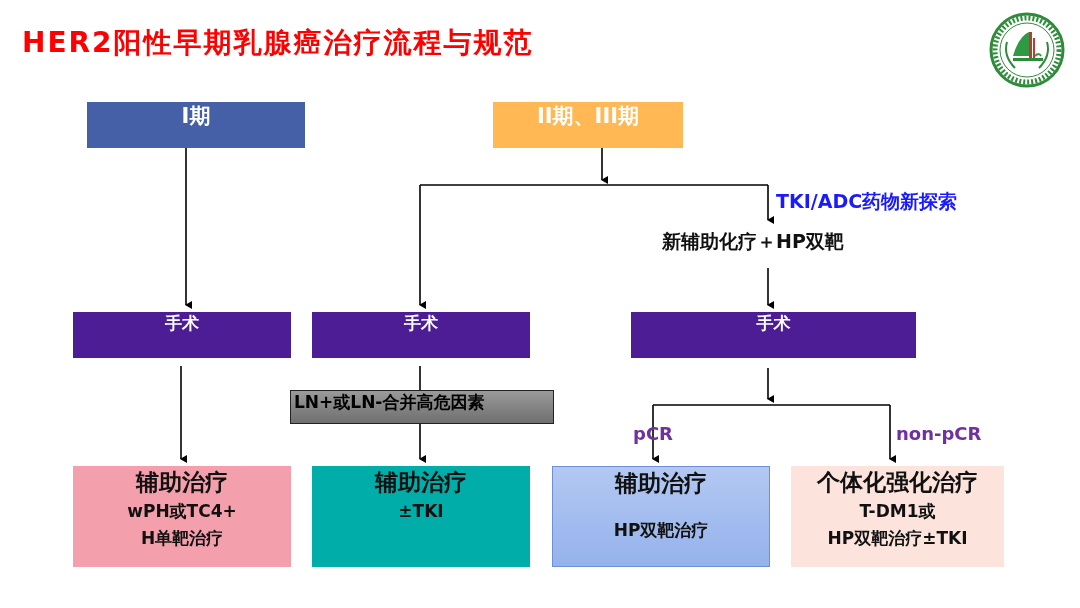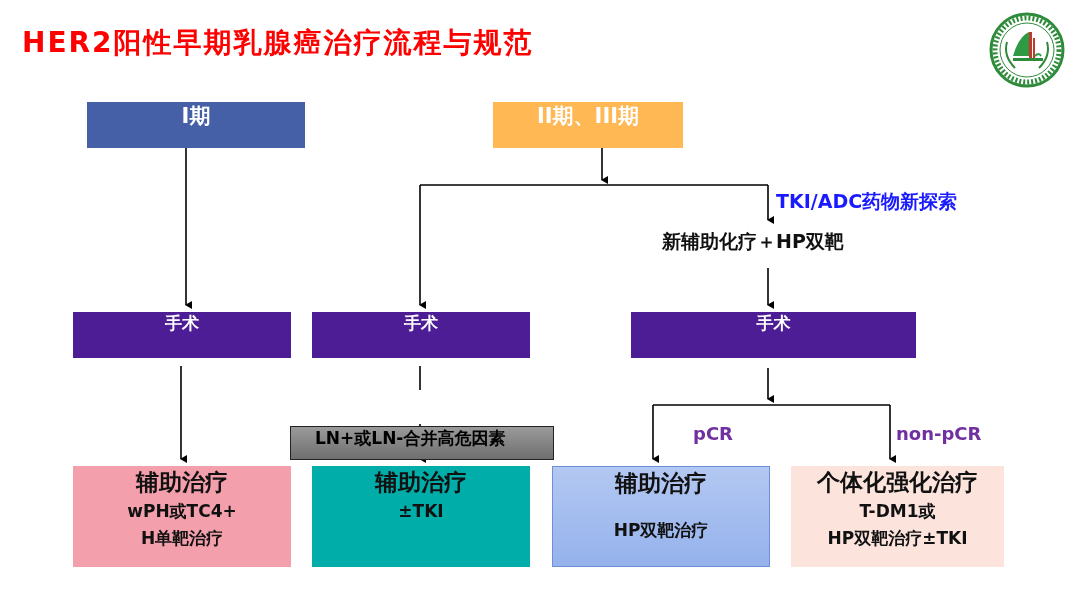--- a/index.html
+++ b/index.html
@@ -22,31 +22,31 @@
   .stage1 { left: 87px; top: 102px; width: 218px; height: 46px; background: #4560a6; color: #fff; font-size: 21px; }
   .stage23 { left: 493px; top: 102px; width: 190px; height: 46px; background: #ffb854; color: #fff; font-size: 21px; }
   .surgery { background: #4c1d95; color: #fff; font-size: 17px; height: 46px; }
   .s1 { left: 73px; top: 312px; width: 218px; }
   .s2 { left: 312px; top: 312px; width: 218px; }
   .s3 { left: 631px; top: 312px; width: 285px; }
   .risk {
     left: 290px; top: 390px; width: 264px; height: 34px;
     background: linear-gradient(#9a9a9a, #6f6f6f);
     border: 1.5px solid #222; color: #000; font-size: 17px;
-    align-items: flex-start; padding-left: 24px; margin-top: 36px;
+    align-items: flex-start; padding-left: 3px;
   }
   .neo {
     position: absolute; left: 662px; top: 229px; font-size: 19px; font-weight: bold;
     color: #111; white-space: nowrap;
   }
   .tki {
     position: absolute; left: 776px; top: 189px; font-size: 19px; font-weight: bold;
     color: #1a1aff; white-space: nowrap;
   }
-  .pcr { position: absolute; left: 693px; top: 423px; font-size: 18px; font-weight: bold; color: #7030a0; }
+  .pcr { position: absolute; left: 633px; top: 423px; font-size: 18px; font-weight: bold; color: #7030a0; }
   .npcr { position: absolute; left: 896px; top: 423px; font-size: 18px; font-weight: bold; color: #7030a0; }
   .res { top: 466px; height: 101px; color: #111; }
   .r1 { left: 73px; width: 218px; background: #f4a0ac; }
   .r2 { left: 312px; width: 218px; background: #00ada9; }
   .r3 { left: 552px; width: 218px; background: linear-gradient(#b3c8f2, #95b2ec); border: 1.5px solid #6d8fd8; }
   .r4 { left: 791px; width: 213px; background: #fce4dd; }
   .res .h { font-size: 23px; line-height: 32px; }
   .res .l { font-size: 17px; line-height: 27px; }
   .gap { height: 18px; }
   svg.lines { position: absolute; left: 0; top: 0; }

